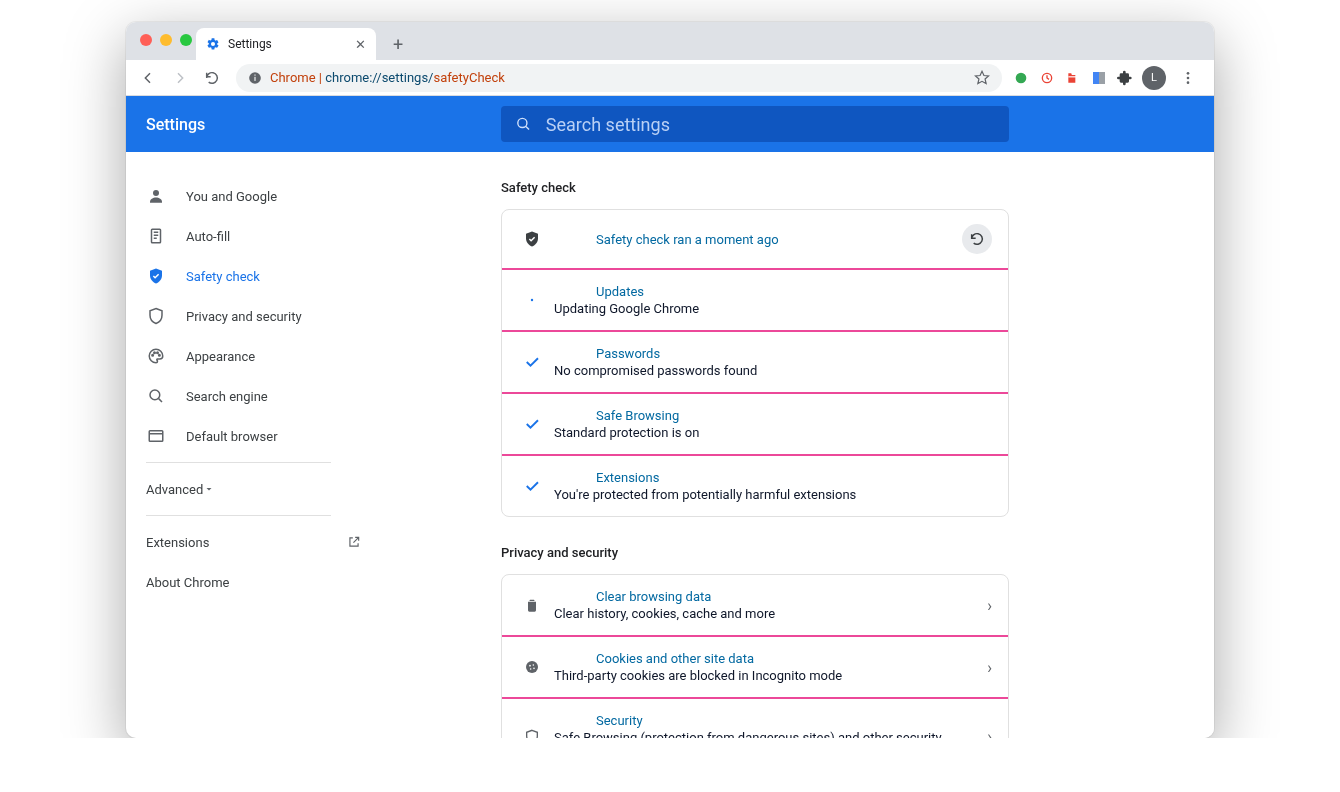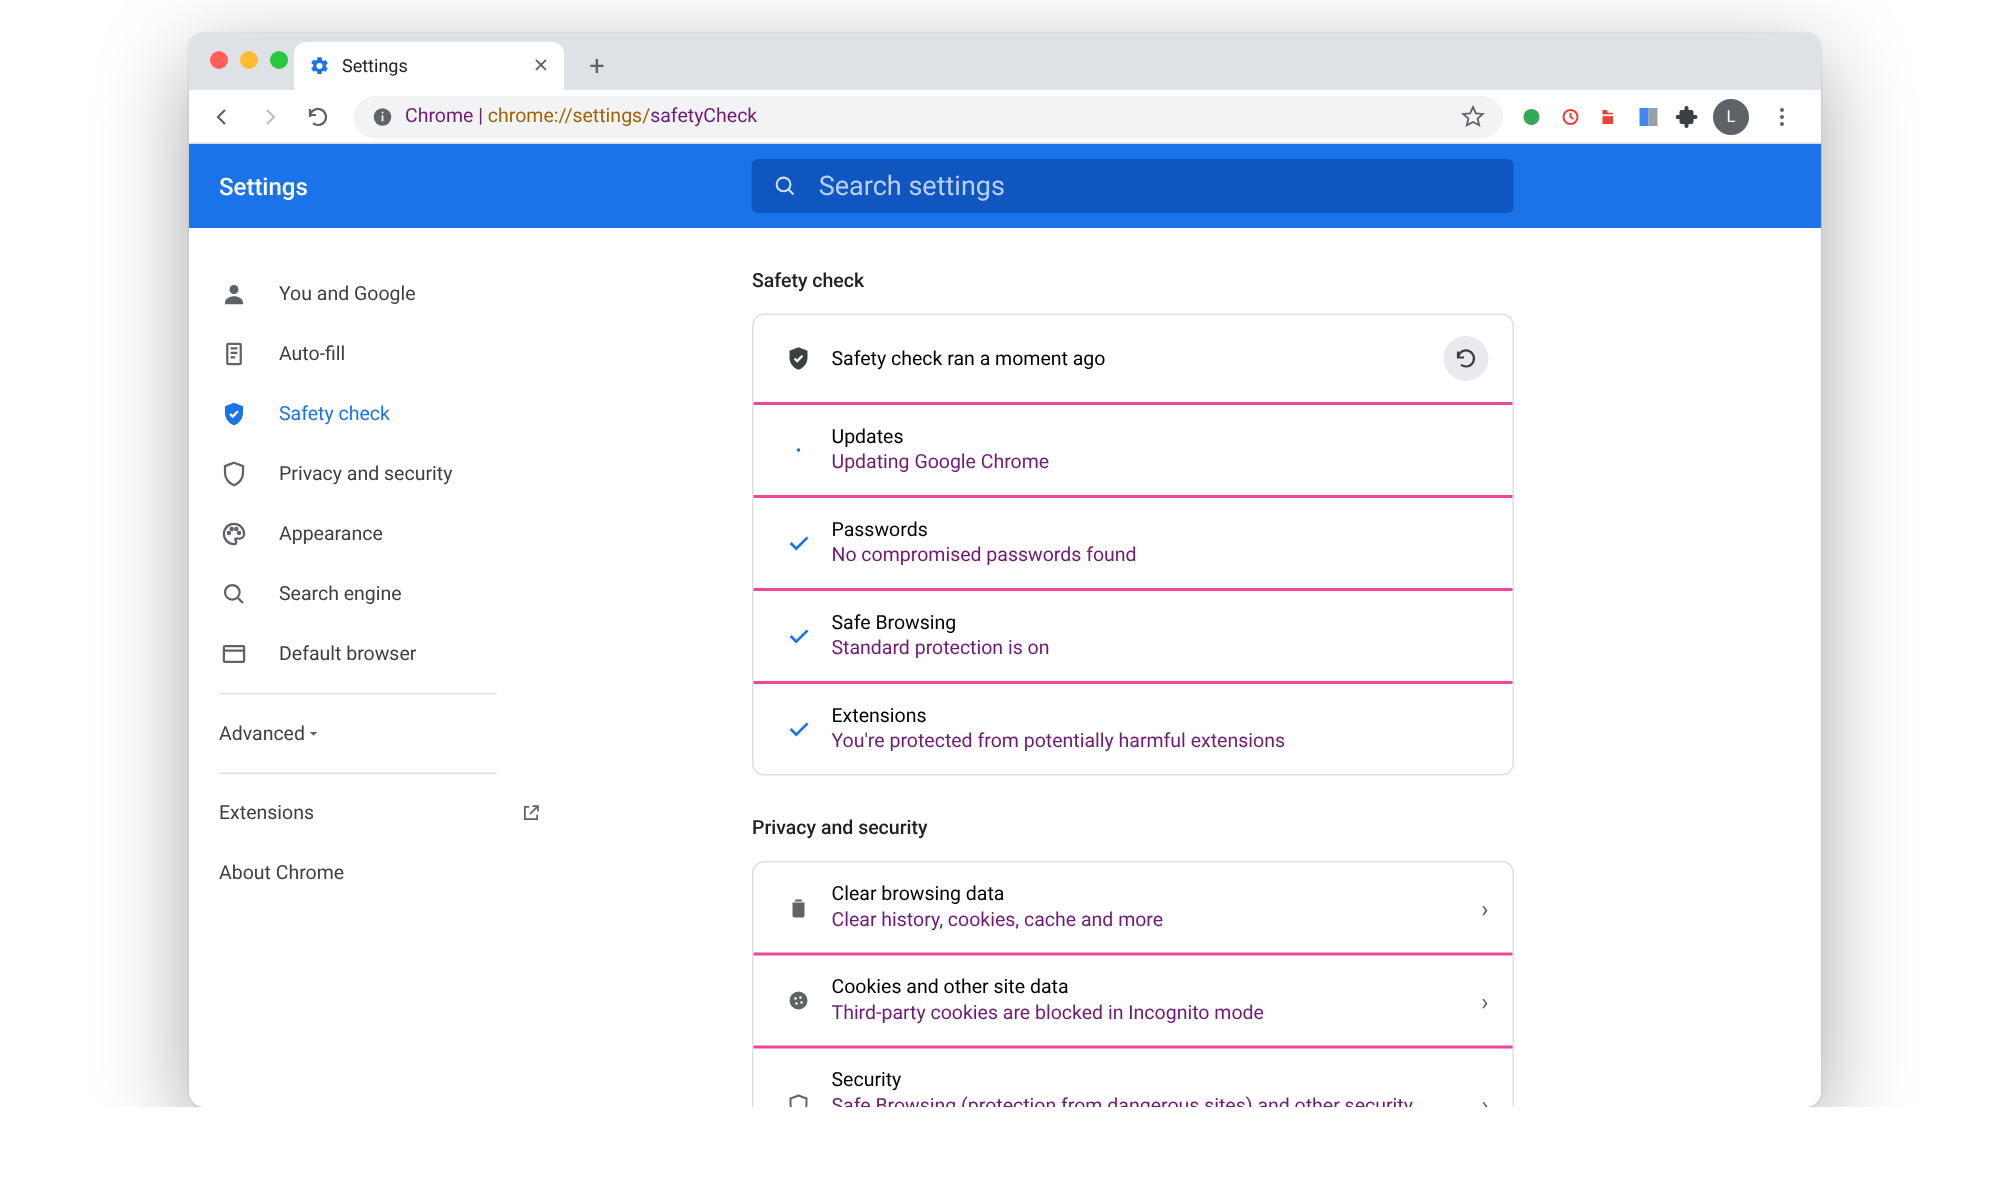--- a/index.html
+++ b/index.html
@@ -19,21 +19,21 @@
     align-items:center; padding:0 10px; gap:8px; min-width: 180px; font-size:12px; color:#202124; position:relative;
   }
   .tab-close { color:#5f6368; font-size:13px; margin-left:auto; }
   .newtab { width:28px; height:28px; display:flex; align-items:center; justify-content:center; color:#5f6368; font-size:18px; margin-left:8px; margin-bottom:2px; border-radius:50%; }
   
   .toolbar { height: 36px; background:#fff; border-bottom:1px solid #dadce0; display:flex; align-items:center; padding:0 8px; gap:4px; }
   .tb-btn { width:28px; height:28px; display:flex; align-items:center; justify-content:center; color:#5f6368; border-radius:50%; }
   .tb-btn.disabled { color:#bdc1c6; }
   .omnibox { flex:1; height:28px; background:#f1f3f4; border-radius:14px; display:flex; align-items:center; padding:0 12px; gap:8px; font-size:13px; color:#5f6368; margin:0 6px;}
   .omnibox .url { color:#202124; }
-  .omnibox .url .dim { color:#701a75; }
+  .omnibox .url .dim { color:#c2410c; }
   .tb-right { display:flex; align-items:center; gap:8px; padding-right:4px;}
   .ext { width:18px; height:18px; display:flex; align-items:center; justify-content:center; }
   .avatar { width:24px; height:24px; border-radius:50%; background:#5f6368; color:#fff; font-size:11px; display:flex;align-items:center;justify-content:center;}
   
   .header { height:56px; background:#1a73e8; display:flex; align-items:center; color:#fff; }
   .header-title { font-size:16px; font-weight:500; padding-left:20px; width:330px; }
   .searchbox { flex:0 0 508px; height:36px; background:#0f56c0; border-radius:4px; display:flex; align-items:center; padding:0 14px; gap:14px; color:#cfe0fb; font-size:14px; margin-left:45px;}
   .searchbox input { background:transparent; border:0; outline:0; color:#fff; font-size:18px; width:100%; }
   .searchbox input::placeholder { color:#b9d0f5; }
   
@@ -47,22 +47,22 @@
   .side-adv { height:40px; display:flex; align-items:center; justify-content:flex-start; padding:0 20px; font-size:13px; color:#3c4043; }
   .side-link { height:40px; display:flex; align-items:center; justify-content:space-between; padding:0 20px; font-size:13px; color:#3c4043; }
   .main { flex:1; background:#fff; overflow-y:auto; padding:20px 0 0 120px;}
   .section-title { font-size:13px; color:#202124; font-weight:500; margin:8px 0 14px 0; }
   .card { width:508px; background:#fff; border:1px solid #e0e0e0; border-radius:8px; margin-bottom:28px; }
   .row { display:flex; align-items:center; padding:14px 16px; border-top:2px solid #ec4899; position:relative;}
   .row:first-child { border-top:0; }
   .row .ico { width:28px; display:flex; justify-content:center; color:#5f6368; flex-shrink:0;}
   .row .ico.blue { color:#1a73e8; }
   .row .txt { margin-left:8px; }
-  .row .title { font-size:13px; color:#000000; }
-  .row .sub { font-size:13px; color:#701a75; margin-top:2px;}
+  .row .title { font-size:13px; color:#0369a1;margin-left:42px; }
+  .row .sub { font-size:13px; color:#0f172a; margin-top:2px;}
   .row .right { margin-left:auto; color:#5f6368; display:flex; align-items:center; }
   .circle-btn { width:30px; height:30px; border-radius:50%; background:#e8eaed; display:flex; align-items:center; justify-content:center; }
   svg { display:block; }
   .chev { font-size:16px; color:#5f6368; }
 </style>
 </head>
 <body>
 
 <div class="window">
 
@@ -100,21 +100,21 @@
           <path d="M4 12a8 8 0 1 1 3 6.2M4 4v6h6"></path>
         </svg>
       </div>
     <div class="omnibox">
       <svg width="14" height="14" viewBox="0 0 24 24" fill="#5f6368">
           <circle cx="12" cy="12" r="10"></circle>
           <rect x="11" y="10" width="2" height="7" fill="#f1f3f4"></rect>
           <rect x="11" y="6" width="2" height="2" fill="#f1f3f4"></rect>
         </svg>
       <span class="url">
-        <span class="dim">Chrome</span><span class="dim"> | </span><span style="color:#a16207">chrome://settings/</span><span class="dim">safetyCheck</span>
+        <span class="dim">Chrome</span><span class="dim"> | </span><span style="color:#0c4a6e">chrome://settings/</span><span class="dim">safetyCheck</span>
       </span>
       <span style="margin-left:auto">
         <svg width="16" height="16" viewBox="0 0 24 24" fill="none" stroke="#5f6368" stroke-width="1.8">
             <path d="M12 2l2.9 6.3 6.9.6-5.2 4.6 1.6 6.8L12 17l-6.2 3.3 1.6-6.8L2.2 8.9l6.9-.6z"></path>
           </svg>
       </span>
     </div>
     <div class="tb-right">
       <span class="ext">
           <svg width="16" height="16" viewBox="0 0 24 24">

